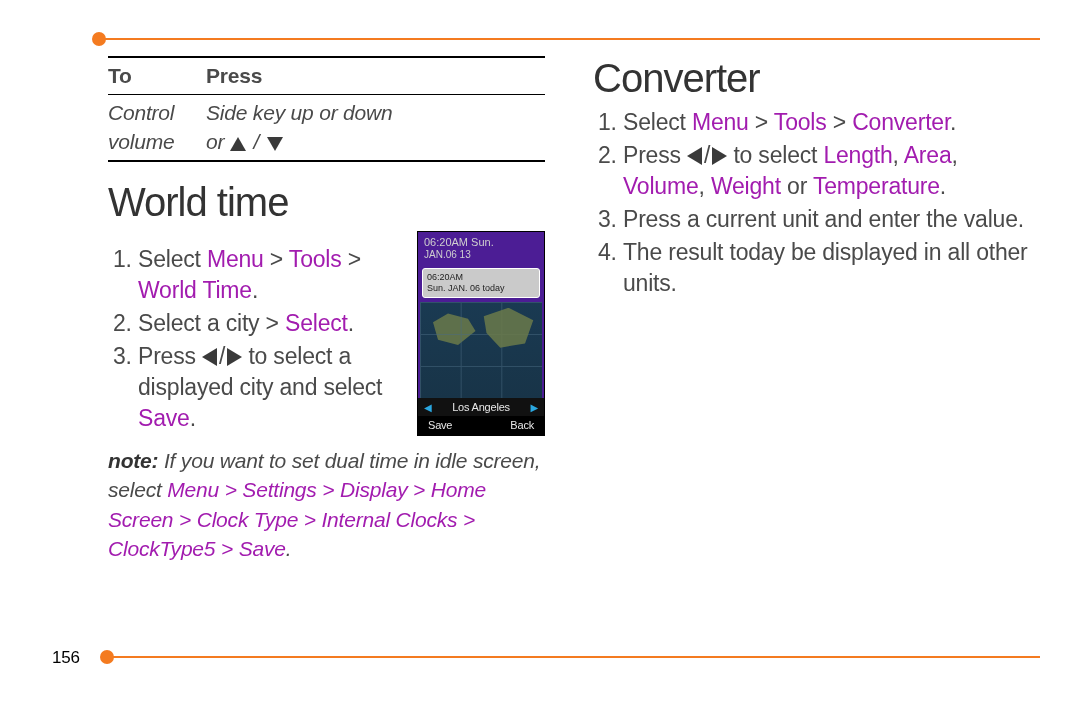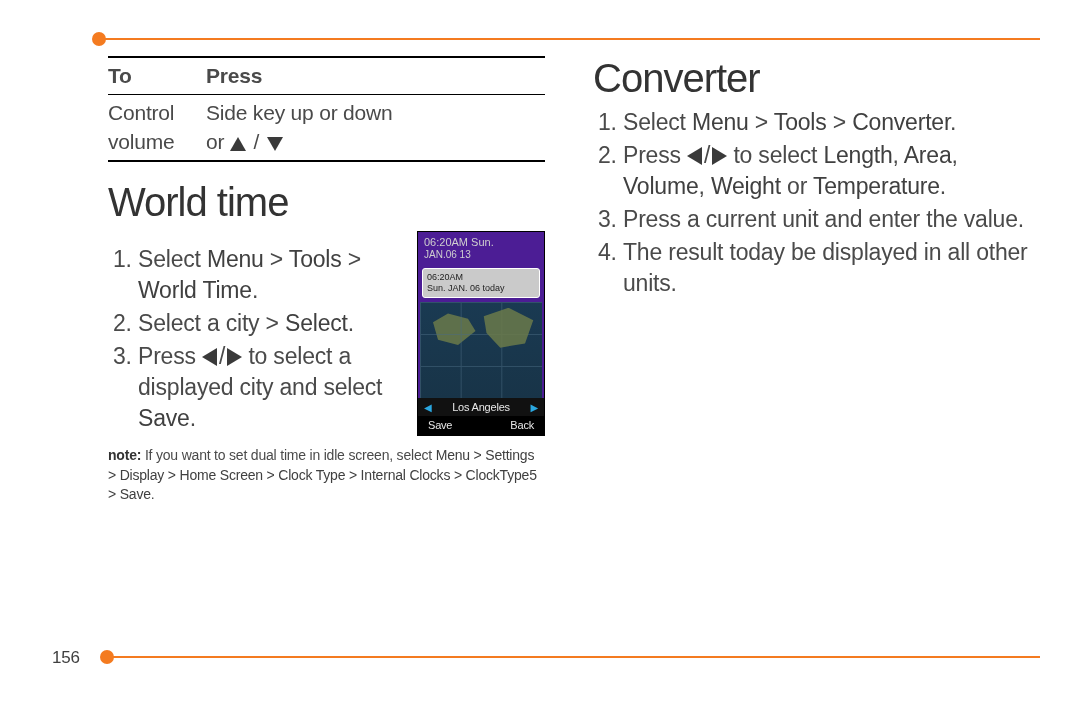--- a/index.html
+++ b/index.html
@@ -49,21 +49,21 @@
     width: 14px;
     height: 14px;
     border-radius: 50%;
     background: #f47b20;
   }
   .page-num {
     position: absolute;
     left: 52px;
     bottom: 36px;
     font-size: 17px;
-    color: #404040;
+    color: #000000;
   }
   .columns {
     position: absolute;
     top: 56px;
     left: 108px;
     right: 50px;
     bottom: 70px;
     display: flex;
     gap: 48px;
   }
@@ -79,44 +79,46 @@
     font-size: 21px;
     line-height: 1.35;
   }
   .kv-head {
     display: flex;
     border-bottom: 1.5px solid #000;
     font-weight: 600;
   }
   .kv-row {
     display: flex;
+    font-style: italic;
   }
   .kv-c1 { width: 92px; }
   .kv-c2 { flex: 1; }
   .kv-cell { padding: 4px 6px 4px 0; }
   h2.section {
     font-size: 40px;
     font-weight: 400;
     color: #333;
     margin: 18px 0 6px 0;
     letter-spacing: -1px;
   }
   h2.section.converter { margin-top: 0; }
   ol.steps {
     margin: 0;
     padding-left: 30px;
     font-size: 23px;
     line-height: 1.35;
   }
   ol.steps li { margin-bottom: 2px; }
-  .orange { color: #404040; }
+  .orange { color: #a21caf; }
   .note {
-    font-size: 14px;
+    font-size: 21px;
     line-height: 1.4;
     margin-top: 10px;
+    font-style: italic;
   }
   .note .label { font-weight: 600; color: #333; }
   
   .tri {
     display: inline-block;
     width: 0; height: 0;
     vertical-align: -2px;
   }
   .tri-up {
     border-left: 8px solid transparent;

